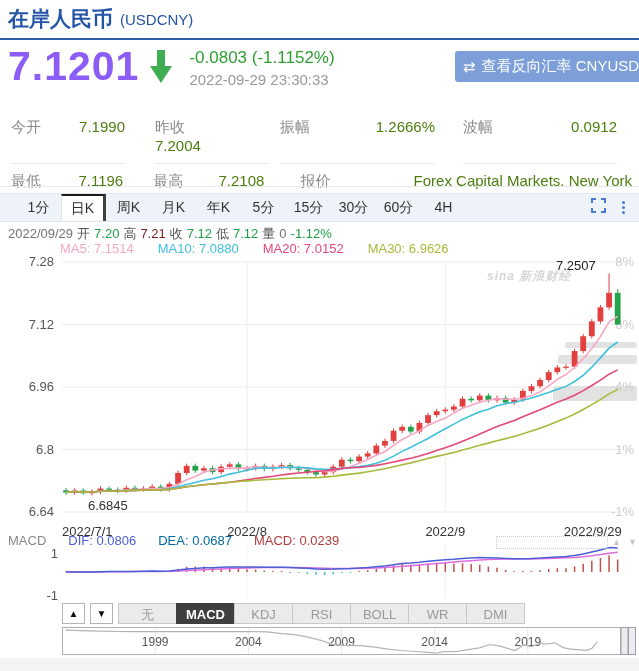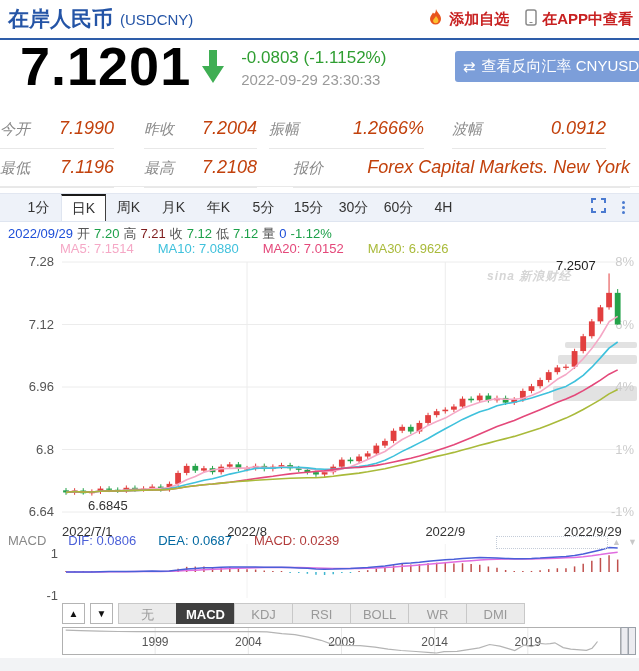--- a/index.html
+++ b/index.html
@@ -7,53 +7,53 @@
         font-family:"Liberation Sans","DejaVu Sans",sans-serif;}
   
   .hdr{position:absolute;top:0;left:0;right:0;height:40px;border-bottom:2px solid #2e5da9;
        display:flex;align-items:center;padding:0 6px 0 8px;box-sizing:border-box;}
   .hdr .title{font-size:21px;font-weight:bold;color:#2454a6;}
   .hdr .symbol{font-size:15px;color:#2454a6;margin-left:7px;}
   .hdr-links{margin-left:auto;display:flex;align-items:center;gap:16px;}
   .hdr-link{display:flex;align-items:center;gap:5px;font-size:15px;font-weight:bold;color:#c82121;cursor:pointer;}
   
   .quote{position:absolute;top:44px;left:8px;display:flex;align-items:flex-start;}
-  .price{font-size:54px;font-weight:bold;color:#000000;line-height:44px;letter-spacing:1px;margin-left:12px;}
+  .price{font-size:41px;font-weight:bold;color:#8b5cf6;line-height:44px;letter-spacing:1px;}
   .arrow{margin:6px 0 0 10px;}
   .chg-col{margin-left:16px;padding-top:4px;}
   .chg{font-size:17px;color:#2f9e31;}
   .ts{font-size:15px;color:#9a9a9a;margin-top:3px;}
   .rev-btn{position:absolute;top:51px;left:455px;right:-4px;height:31px;background:#7c9ed9;color:#fff;
            font-size:15px;border:none;border-radius:3px;display:flex;align-items:center;gap:6px;
            padding:0 8px;white-space:nowrap;cursor:pointer;box-sizing:border-box;}
   
-  .stats{position:absolute;top:110px;left:0;right:7px;font-style:italic;}
+  .stats{position:absolute;top:110px;left:11px;right:7px;}
   .stats-row{display:flex;}
   .cell{display:flex;align-items:baseline;border-bottom:1px solid #e8e8e8;padding:8px 0 9px;}
   .cell .lb{font-size:15px;color:#8a8a8a;}
-  .cell .vl{font-size:18px;color:#c2410c;flex:1;text-align:right;}
+  .cell .vl{font-size:15px;color:#4d7c0f;flex:1;text-align:right;}
   .divider{position:absolute;top:186px;left:0;right:0;height:1px;background:#e9e9e9;}
   
   .ptabs{position:absolute;top:193px;left:0;right:0;height:29px;background:#eef2f9;
          border-top:1px solid #e2e7f1;border-bottom:1px solid #dfe5f0;display:flex;
          padding-left:16px;box-sizing:border-box;}
   .ptab{width:45px;text-align:center;font-size:14px;color:#333;line-height:27px;cursor:pointer;}
   .ptab.active{background:#fff;border-top:2px solid #1a1a1a;border-left:1px solid #dfe5f0;
-               border-right:1px solid #404040;line-height:24px;box-sizing:border-box;}
+               border-right:3px solid #404040;line-height:24px;box-sizing:border-box;}
   .ptab-icons{margin-left:auto;display:flex;align-items:center;gap:16px;padding-right:14px;}
   .kebab{display:flex;flex-direction:column;gap:2px;cursor:pointer;}
   .kebab i{width:3px;height:3px;border-radius:50%;background:#4a7ad0;}
   
   .chart{position:absolute;top:222px;left:0;width:639px;height:381px;}
   .chart svg{position:absolute;left:0;top:0;}
   .ohlcbar{position:absolute;top:3px;left:8px;font-size:13px;white-space:nowrap;}
   .ohlcbar span{margin-right:4px;}
   .mabar{position:absolute;top:19px;left:60px;font-size:13px;white-space:nowrap;}
   .mabar span{margin-right:24px;}
-  .tone-text{color:#1d4ed8;text-align:center;} .tone-label{color:#555;}
+  .tone-text{color:#737373;text-align:center;} .tone-label{color:#555;}
   .tone-up{color:#7f1d1d;} .tone-down{color:#1ca049;}
   .ma5{color:#f5a8c6;} .ma10{color:#3fc1dc;} .ma20{color:#e4487a;} .ma30{color:#a9ba3a;margin-top:39px;}
   .watermark{position:absolute;top:46px;left:487px;color:#d6d6d6;font-size:12px;font-style:italic;
              font-weight:bold;letter-spacing:1px;pointer-events:none;}
   .macdbar{position:absolute;top:311px;left:8px;font-size:13px;white-space:nowrap;}
   .macdbar span{margin-right:22px;}
   .muted{color:#888;} .dif{color:#4a5fd8;} .dea{color:#0369a1;} .hist{color:#b23c3c;}
   .dotbox{position:absolute;top:314px;left:496px;width:110px;height:11px;border:1px dotted #c4ccd8;}
   .tri{position:absolute;font-size:9px;color:#c8c8c8;top:315px;cursor:pointer;}
   
@@ -69,36 +69,20 @@
   .strip{position:absolute;top:658px;left:0;right:0;height:13px;background:#f2f3f5;}
 </style>
 </head>
 <body>
 
 <div class="page">
 
   <div class="hdr">
     <span class="title">在岸人民币</span>
     <span class="symbol">(USDCNY)</span>
-    <div class="hdr-links">
-      <span class="hdr-link">
-        <span><svg width="16" height="18" viewBox="0 0 16 18">
-              <path d="M8 0 C9 4 13 5 13 10 A5.5 5.5 0 0 1 2 10 C2 7 4 5.5 5 3.5 C5.8 5 7.5 5.5 8 0Z" fill="#e8541e"></path>
-              <path d="M8 7 C9 9 10.5 9.5 10.5 12 A2.8 2.8 0 0 1 5 12 C5 10 7 9.5 8 7Z" fill="#fcc02e"></path>
-            </svg></span>
-        <span>添加自选</span>
-      </span>
-      <span class="hdr-link">
-        <span><svg width="12" height="17" viewBox="0 0 12 17">
-              <rect x="1" y="1" width="10" height="15" rx="2" fill="none" stroke="#8a8a8a" stroke-width="1.5"></rect>
-              <line x1="4.5" y1="13.5" x2="7.5" y2="13.5" stroke="#8a8a8a" stroke-width="1"></line>
-            </svg></span>
-        <span>在APP中查看</span>
-      </span>
-    </div>
   </div>
 
   <div class="quote">
     <span class="price">7.1201</span>
     <span class="arrow"><svg width="24" height="34" viewBox="0 0 24 34">
           <path d="M8 0 h8 v16 h7 L12 33 L1 16 h7 Z" fill="#3fae53"></path>
         </svg></span>
     <span class="chg-col">
       <div class="chg">-0.0803 (-1.1152%)</div>
       <div class="ts">2022-09-29 23:30:33</div>
@@ -108,21 +92,21 @@
     <span>⇄</span>
     <span>查看反向汇率 CNYUSD</span>
   </button>
 
   <div class="stats" id="stats">
       <div class="stats-row">
         <div class="cell" style="width: 114px; margin-right: 30px;">
           <span class="lb">今开</span>
           <span class="vl">7.1990</span>
         </div>
-        <div class="cell" style="width: 113px; margin-right: 12px;">
+        <div class="cell" style="width: 113px; margin-right: 12px; flex-direction: column;">
           <span class="lb">昨收</span>
           <span class="vl">7.2004</span>
         </div>
         <div class="cell" style="width: 155px; margin-right: 28px;">
           <span class="lb">振幅</span>
           <span class="vl">1.2666%</span>
         </div>
         <div class="cell" style="width: 154px; margin-right: 0px;">
           <span class="lb">波幅</span>
           <span class="vl">0.0912</span>

